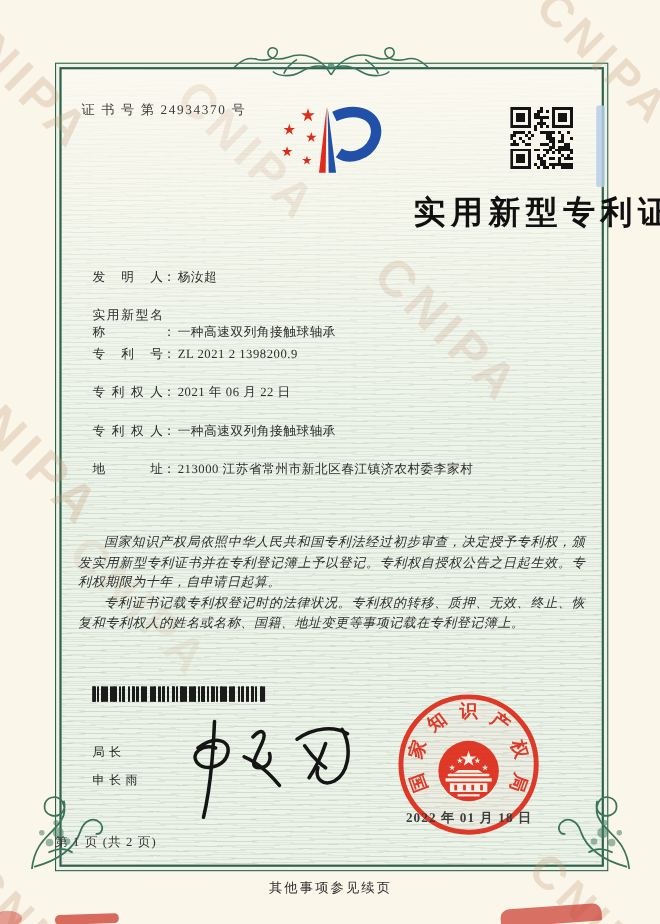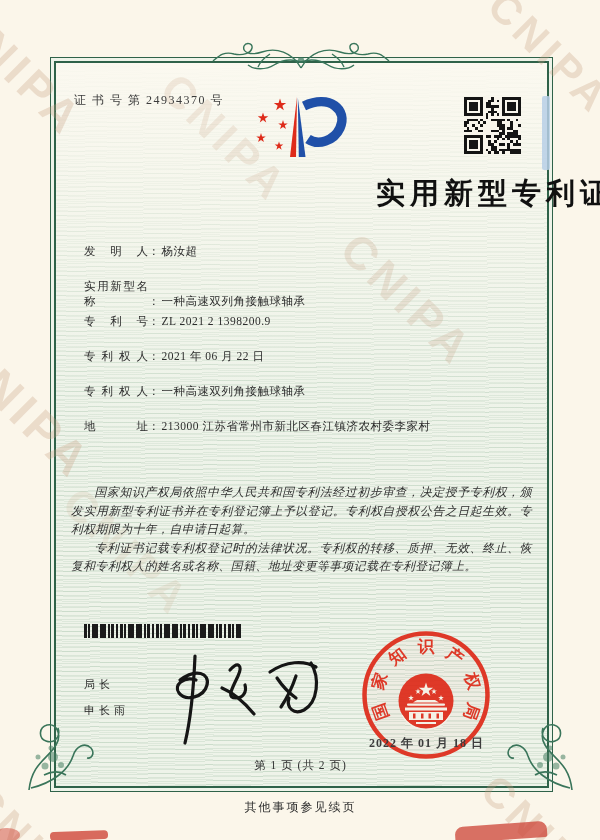--- a/index.html
+++ b/index.html
@@ -59,21 +59,21 @@
 
   .signer{position:absolute;left:84px;top:671px;z-index:2;
           font-family:"Liberation Sans","DejaVu Sans",sans-serif;
           font-size:11px;color:#252525;letter-spacing:4px;line-height:26px}
   .sig{position:absolute;left:146px;top:646px;z-index:3}
 
   .seal{position:absolute;left:358px;top:627px;z-index:2;opacity:0.93}
   .seal-date{position:absolute;left:369px;top:735px;z-index:4;font-size:12px;font-weight:700;
              color:#3d3d3d;letter-spacing:1px}
 
-  .pagenum{position:absolute;left:50px;width:501px;top:758px;text-align:center;font-size:11.5px;
+  .pagenum{position:absolute;left:50px;width:501px;top:758px;text-align:left;font-size:11.5px;
            color:#333;z-index:2;letter-spacing:1px}
   .note{position:absolute;left:50px;width:501px;top:799px;text-align:center;font-size:12px;
         color:#2f2f2f;z-index:2;letter-spacing:2px}
 
   
   .sliver-blue{position:absolute;left:542px;top:96px;width:8px;height:74px;background:#b7cfe6;
                opacity:.85;border-radius:2px;z-index:5}
   .sliver-red-a{position:absolute;left:50px;top:831px;width:58px;height:9px;background:#d0473a;
                 opacity:.8;border-radius:4px;transform:rotate(-2deg);z-index:5}
   .sliver-red-b{position:absolute;left:455px;top:824px;width:92px;height:16px;background:#cc4335;

